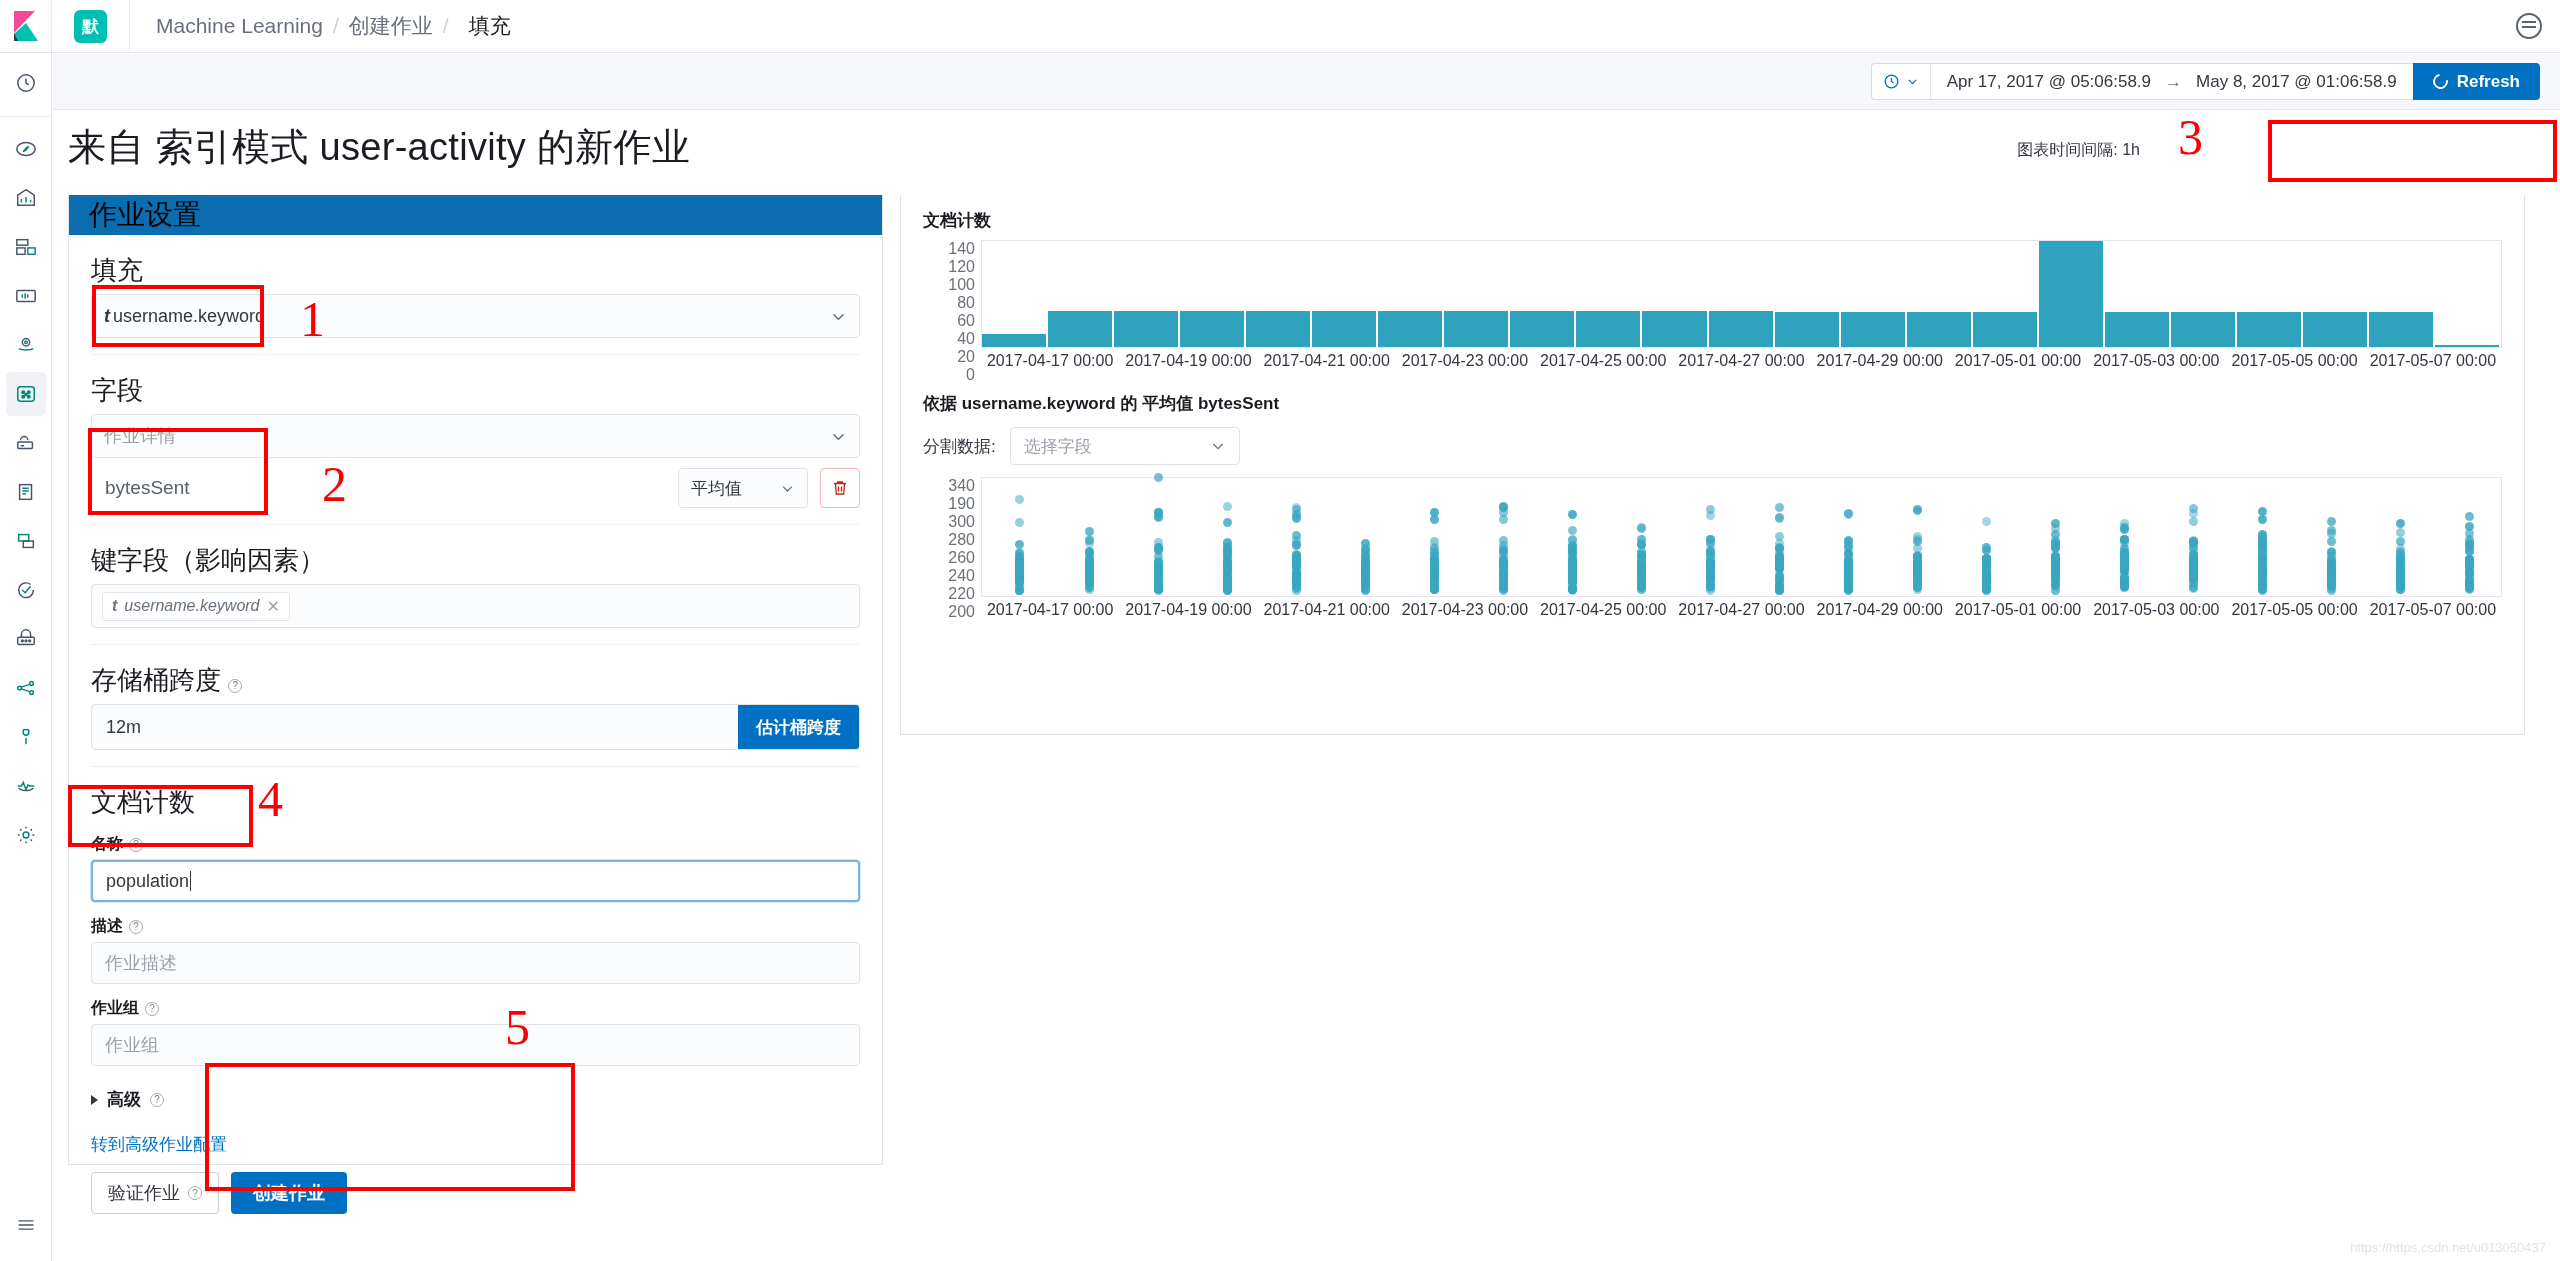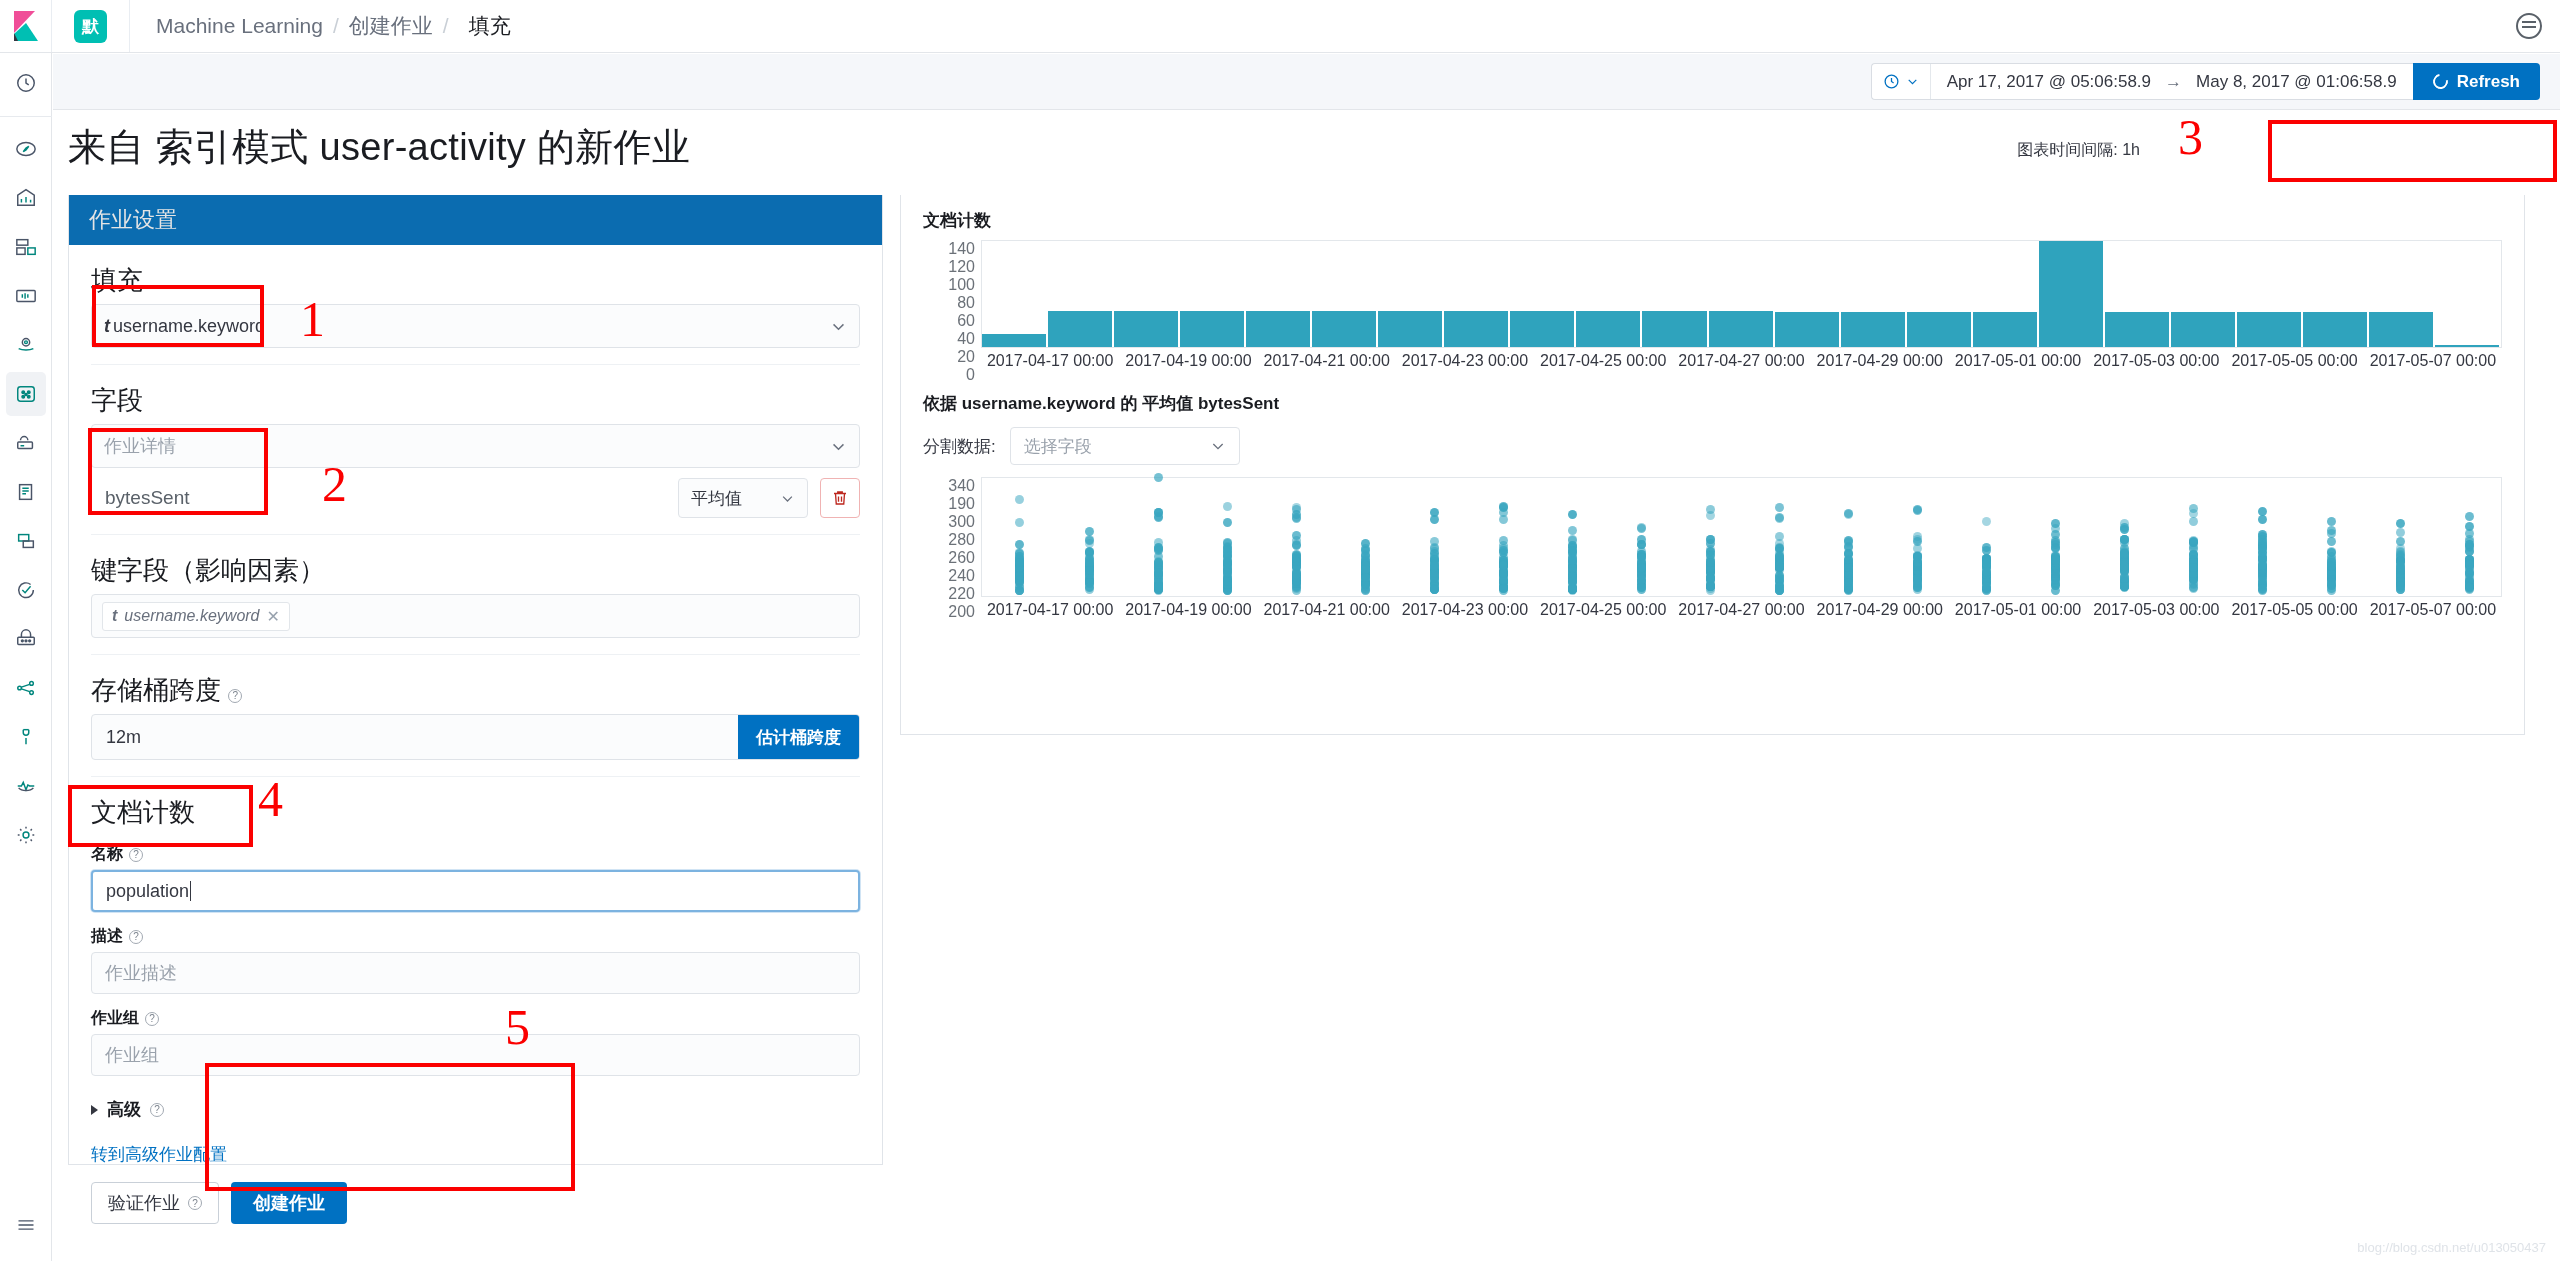--- a/index.html
+++ b/index.html
@@ -105,23 +105,23 @@
   .panel-left {
     position: absolute; top: 195px; left: 68px; width: 815px; height: 970px;
     background: #fff; border: 1px solid #e0e4e9;
     border-top: none;
   }
   .panel-right {
     position: absolute; top: 195px; left: 900px; width: 1625px; height: 540px;
     background: #fff; border: 1px solid #e0e4e9; border-top: none;
   }
   .panel-head {
-    height: 50px; background: #0b6cb0; color: #e5e5e5;
+    height: 40px; background: #0b6cb0; color: #000000;
     display: flex; align-items: center; padding-left: 20px;
-    font-size: 22px;
+    font-size: 28px;
   }
   .panel-body { padding: 0 22px; }
 
   .section-title {
     font-size: 26px; color: #1a1c21; margin-top: 18px; margin-bottom: 6px;
   }
 
   .field-block { border-bottom: 1px solid #eef1f4; padding-bottom: 16px; }
 
   .combo {
@@ -1715,14 +1715,14 @@
 
   <div class="ann-box" style="left:2268px; top:120px; width:289px; height:62px;"></div>
   <span class="ann-num" id="annNum3" style="left:2178px; top:108px;">3</span>
 
   <div class="ann-box" style="left:68px; top:785px; width:185px; height:62px;"></div>
   <span class="ann-num" id="annNum4" style="left:258px; top:770px;">4</span>
 
   <div class="ann-box" style="left:205px; top:1063px; width:370px; height:128px;"></div>
   <span class="ann-num" id="annNum5" style="left:505px; top:998px;">5</span>
 
-  <div class="watermark">blog://blog.csdn.net/u013050437</div>
+  <div class="watermark">https://https.csdn.net/u013050437</div>
 </div>
 
 </body></html>

